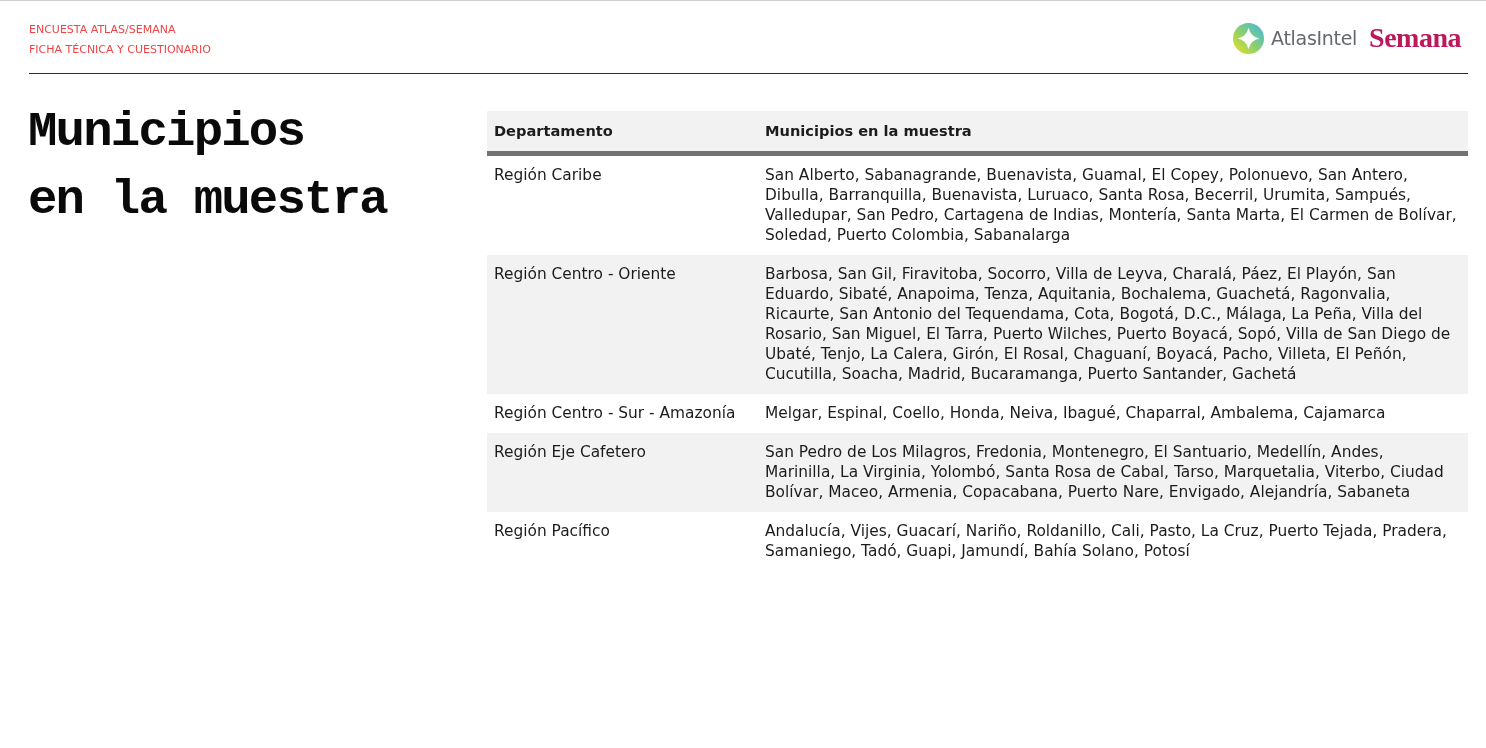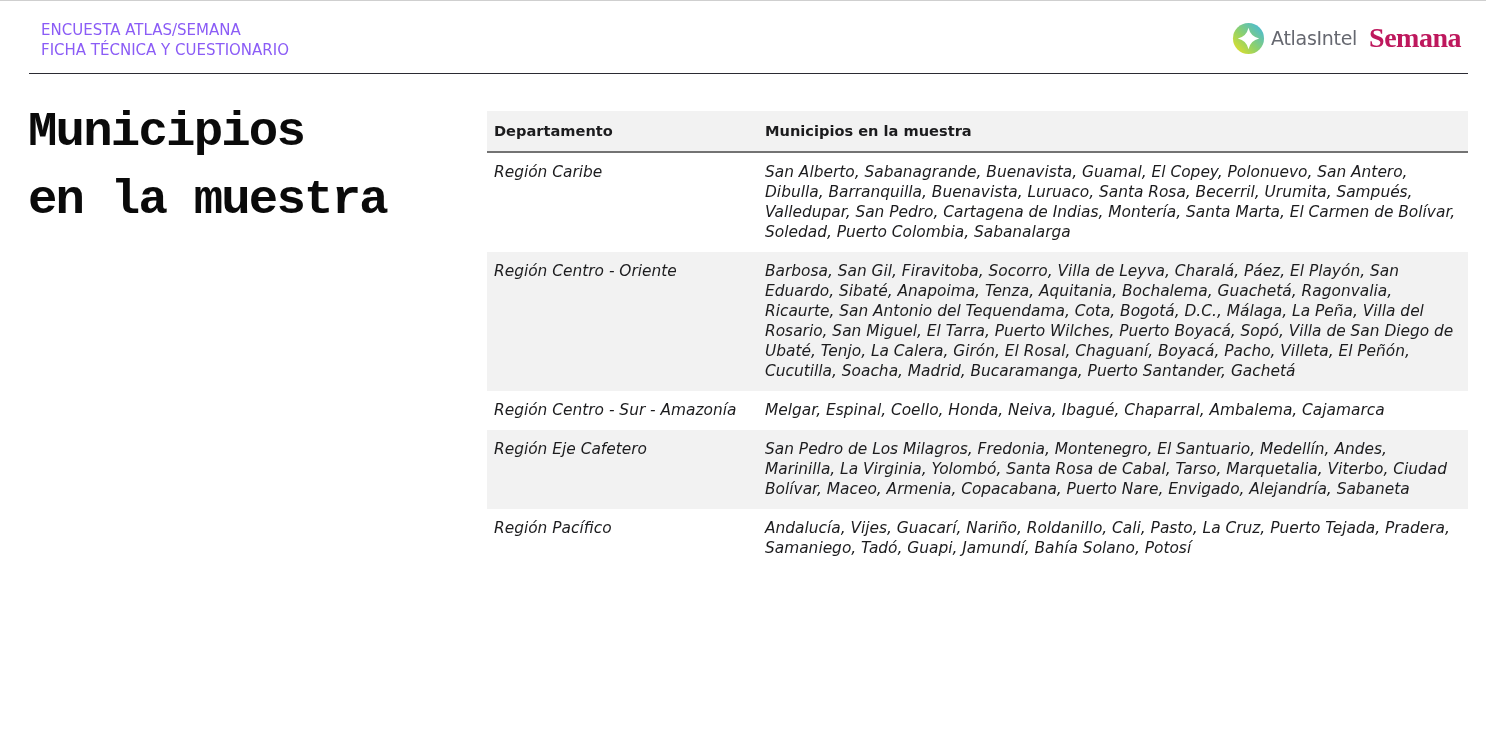--- a/index.html
+++ b/index.html
@@ -12,22 +12,22 @@
       color: #1c1c1e;
     }
     .top-rule {
       position: absolute; left: 0; top: 0; width: 1486px; height: 1px;
       background: #cfcfcf;
     }
     .header {
       position: absolute; left: 29px; top: 20px; width: 1439px; height: 55px;
     }
     .header-text {
-      position: absolute; left: 12px; top: 0;
-      font-size: 15px; line-height: 20px; color: #8b5cf6;
+      position: absolute; left: 0; top: 0;
+      font-size: 11px; line-height: 20px; color: #ef4444;
       letter-spacing: 0;
     }
     .header-rule {
       position: absolute; left: 29px; top: 73px; width: 1439px; height: 1px;
       background: #2b2b33;
     }
     .logos {
       position: absolute; right: 25px; top: 20px; height: 36px;
       display: flex; align-items: center;
     }
@@ -53,23 +53,23 @@
       position: absolute; left: 487px; top: 111px; width: 981px;
     }
     table {
       width: 100%; border-collapse: collapse;
       font-size: 15.4px; line-height: 20px; color: #1c1c1e;
     }
     thead th {
       background: #f2f2f2; text-align: left; font-weight: bold;
       font-size: 14.6px;
       padding: 10px 7px 10px 7px; height: 40px;
-      border-bottom: 2px solid #737373;
+      border-bottom: 5px solid #737373;
     }
-    tbody td { vertical-align: top; padding: 9px 7px 10px 7px; font-style: italic; }
+    tbody td { vertical-align: top; padding: 9px 7px 10px 7px; }
     tbody tr:nth-child(even) td { background: #f2f2f2; }
     .col-dept { width: 271px; }
     td.muni { padding-right: 10px; }
   </style>
 </head>
 <body>
 
 <div class="top-rule"></div>
 
 <div class="header">

